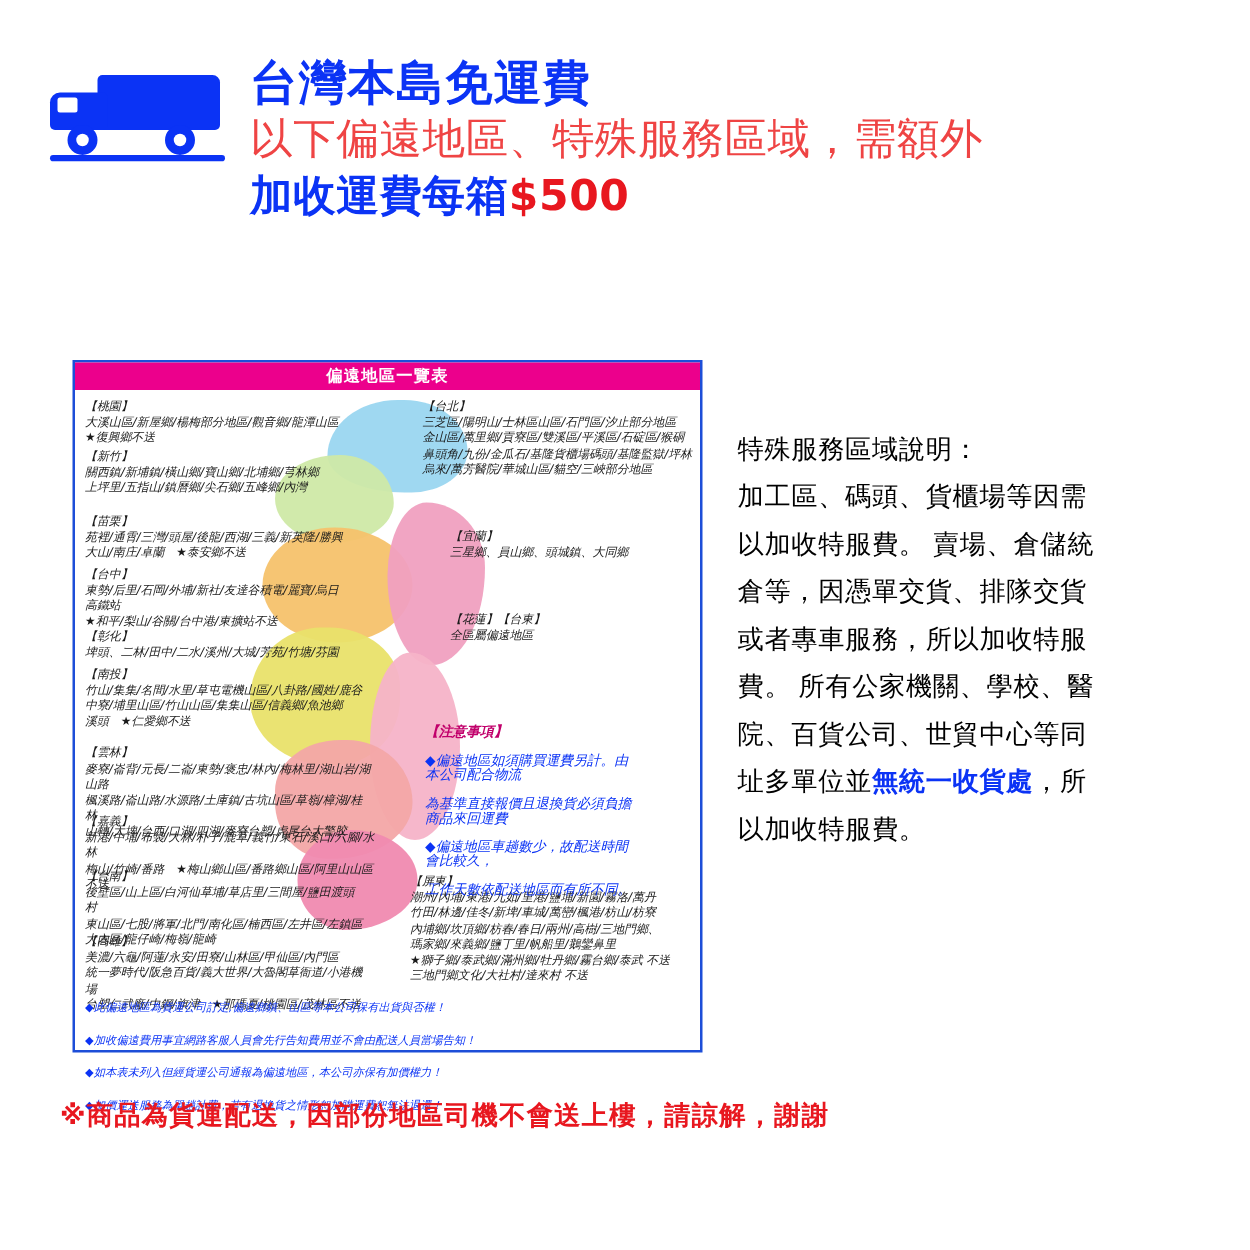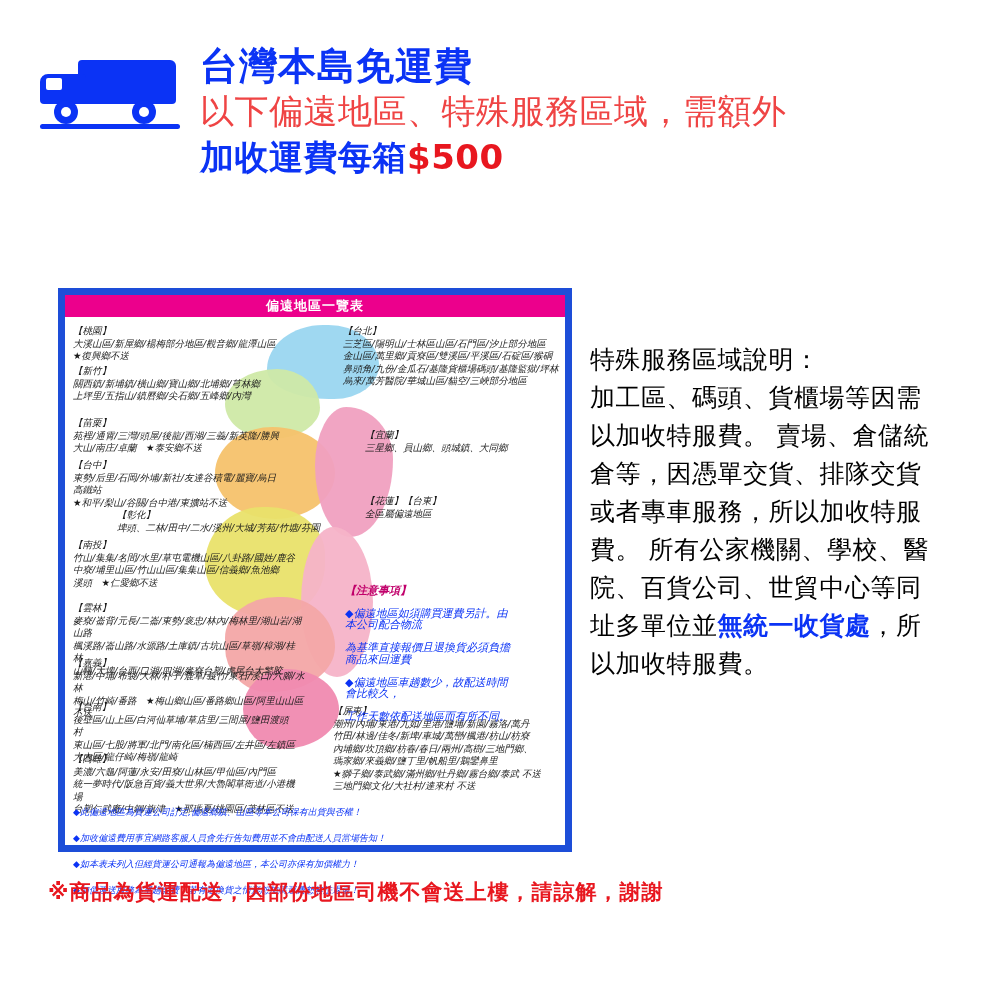--- a/index.html
+++ b/index.html
@@ -52,21 +52,21 @@
   .hl2{
     color:#ef4444;font-size:34px;font-weight:normal;line-height:46px;letter-spacing:0.5px;
   }
   .hl3{
     color:#0b33f5;font-size:34px;font-weight:bold;line-height:46px;letter-spacing:0.5px;
   }
   .price{color:#e8171f;}
   
   .panel{
     position:absolute;left:58px;top:288px;width:500px;height:550px;
-    background:#ffffff;border:7px solid #1d4ed8;
+    background:#ffffff;border:2px solid #1d4ed8;
   }
   .panel-title{
     height:22px;background:#ec008c;color:#ffffff;font-size:13px;font-weight:bold;
     display:flex;align-items:center;justify-content:center;letter-spacing:1px;
     font-family:"DejaVu Sans","Liberation Sans",sans-serif;
   }
   .map-canvas{position:absolute;left:0;top:22px;width:500px;height:528px;font-style:italic;}
   
   .isle{position:absolute;border-radius:48% 52% 45% 55%/40% 45% 55% 60%;opacity:.95;}
   .i-n{left:202px;top:8px;width:112px;height:74px;background:#9ad6f0;border-radius:50% 45% 40% 55%/60% 55% 45% 40%;}
@@ -93,22 +93,22 @@
     position:absolute;left:248px;top:256px;width:168px;
     font-size:11px;line-height:11.5px;color:#0b33f5;
     font-family:"DejaVu Sans","Liberation Sans",sans-serif;
     white-space:pre-line;
     margin-left:32px;
   }
   .warnbox .wt{color:#c1006b;font-weight:bold;}
   
   .right{
     position:absolute;left:590px;top:340px;width:390px;
-    font-family:Liberation Sans, sans-serif;
-    font-size:25px;line-height:38px;color:#000000;letter-spacing:0.5px;
+    font-family:Liberation Serif, serif;
+    font-size:21px;line-height:38px;color:#000000;letter-spacing:0.5px;
   }
   .right .em{color:#0b33f5;font-weight:bold;}
   
   .footer{
     position:absolute;left:48px;top:878px;width:910px;
     font-family:"DejaVu Sans","Liberation Sans",sans-serif;
     font-size:21px;color:#e8171f;letter-spacing:1px;font-weight:bold;
   }
 </style>
 </head>
@@ -151,21 +151,21 @@
 ★復興鄉不送</div>
     <div class="blk" style="left:8px;top:48px;width:212px;">【新竹】
 關西鎮/新埔鎮/橫山鄉/寶山鄉/北埔鄉/芎林鄉
 上坪里/五指山/鎮曆鄉/尖石鄉/五峰鄉/內灣</div>
     <div class="blk" style="left:8px;top:100px;width:212px;">【苗栗】
 苑裡/通霄/三灣/頭屋/後龍/西湖/三義/新英隆/勝興
 大山/南庄/卓蘭　★泰安鄉不送</div>
     <div class="blk" style="left:8px;top:142px;width:212px;">【台中】
 東勢/后里/石岡/外埔/新社/友達谷積電/麗寶/烏日高鐵站
 ★和平/梨山/谷關/台中港/東擴站不送</div>
-    <div class="blk" style="left:8px;top:192px;width:212px;margin-left:44px;">【彰化】
+    <div class="blk" style="left:8px;top:192px;width:212px;">【彰化】
 埤頭、二林/田中/二水/溪州/大城/芳苑/竹塘/芬園</div>
     <div class="blk" style="left:8px;top:222px;width:222px;">【南投】
 竹山/集集/名間/水里/草屯電機山區/八卦路/國姓/鹿谷
 中寮/埔里山區/竹山山區/集集山區/信義鄉/魚池鄉
 溪頭　★仁愛鄉不送</div>
     <div class="blk" style="left:8px;top:285px;width:230px;">【雲林】
 麥寮/崙背/元長/二崙/東勢/褒忠/林內/梅林里/湖山岩/湖山路
 楓溪路/崙山路/水源路/土庫鎮/古坑山區/草嶺/樟湖/桂林
 山轉/大埤/台西/口湖/四湖/麥寮台塑/虎尾台大警胶</div>
     <div class="blk" style="left:8px;top:340px;width:232px;">【嘉義】

